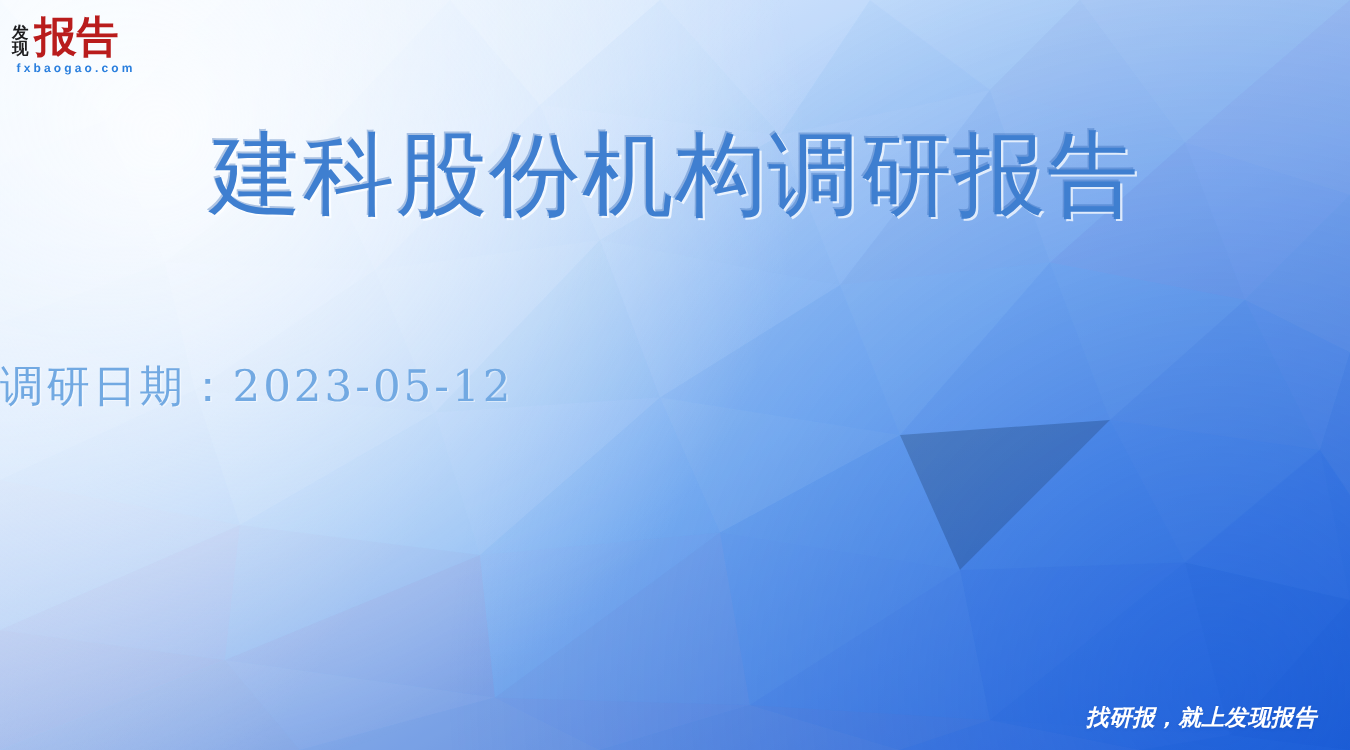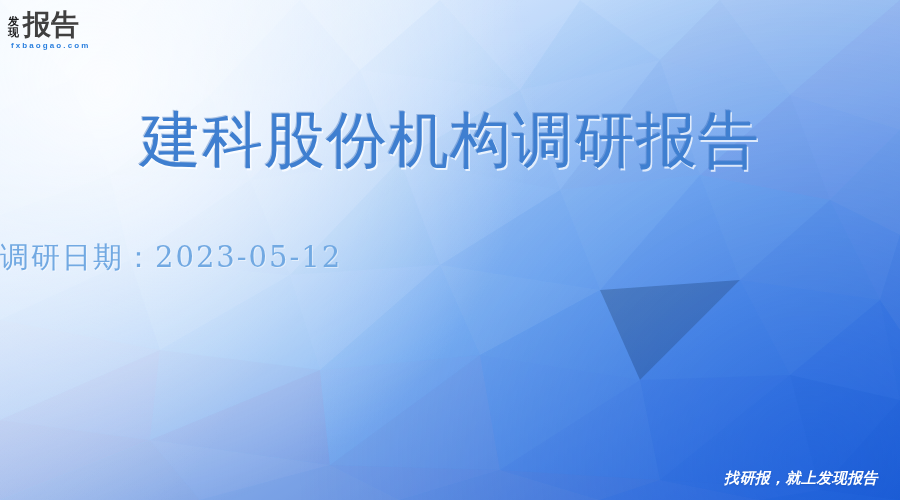--- a/index.html
+++ b/index.html
@@ -59,40 +59,40 @@
     font-family: "DejaVu Sans", sans-serif;
     font-size: 11px;
     font-weight: 700;
     color: #1d1d1f;
     letter-spacing: 0px;
   }
   .logo-main {
     font-family: "DejaVu Sans", sans-serif;
     font-size: 28px;
     font-weight: 700;
-    color: #404040;
+    color: #b91c1c;
     letter-spacing: 0px;
     line-height: 1;
   }
   .logo-url {
     margin-top: 2px;
     margin-left: 3px;
     font-family: Liberation Sans, sans-serif;
     font-size: 8px;
     font-weight: 700;
     color: #2a7fde;
     letter-spacing: 2.1px;
   }
 
   
   #title {
     position: absolute;
     left: 0;
     right: 0;
-    top: 100px;
+    top: 76px;
     text-align: center;
     font-family: "DejaVu Serif", "Liberation Serif", serif;
     font-size: 61px;
     font-weight: 400;
     letter-spacing: 1px;
     color: #3f7fd0;
     text-shadow:
        1.5px 1.5px 0 rgba(255,255,255,0.75),
       -1px -1px 0 rgba(40,95,175,0.35);
     white-space: nowrap;

